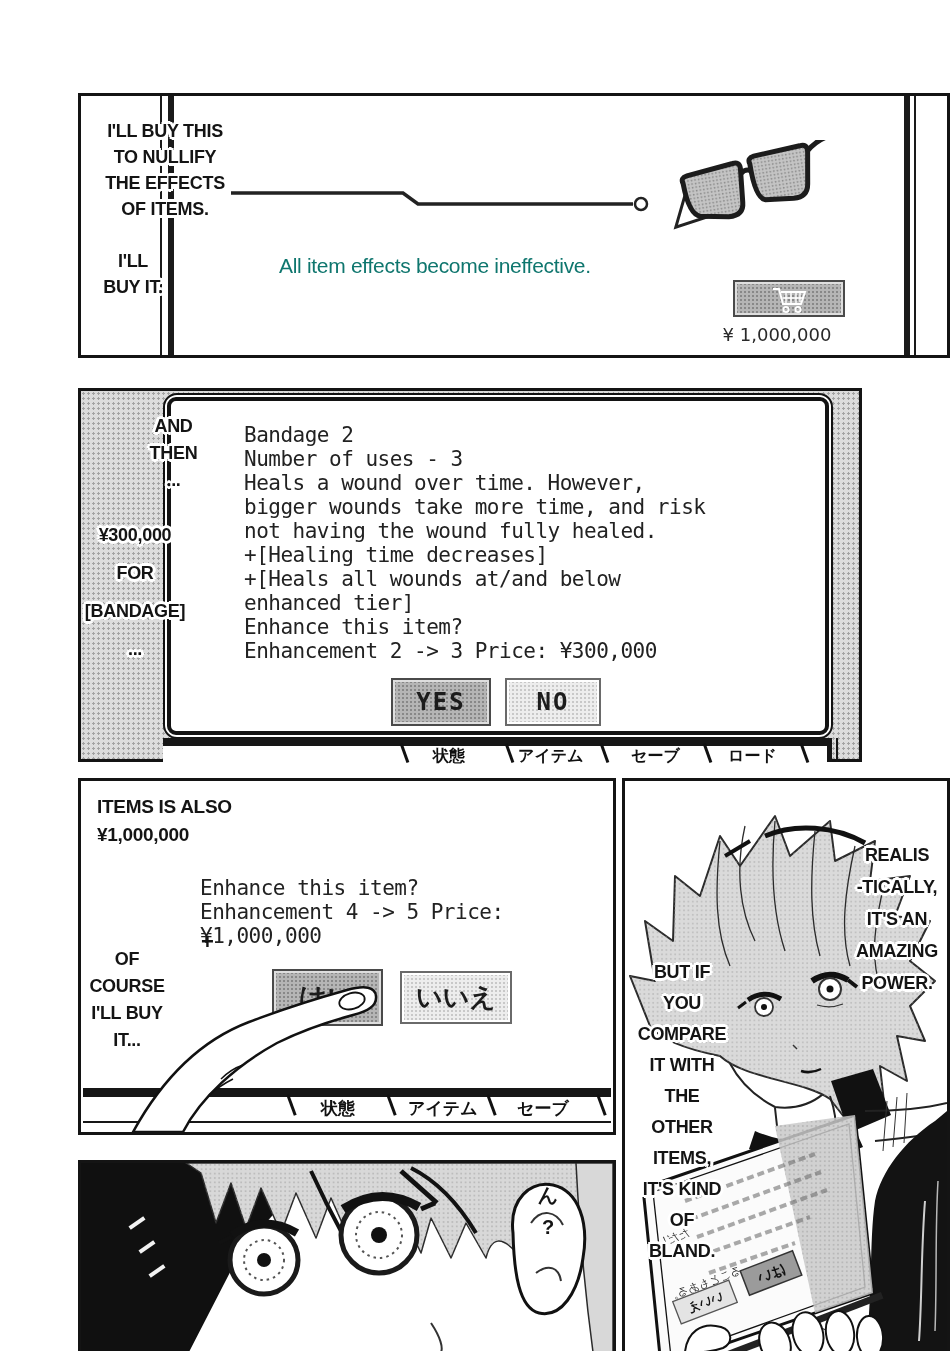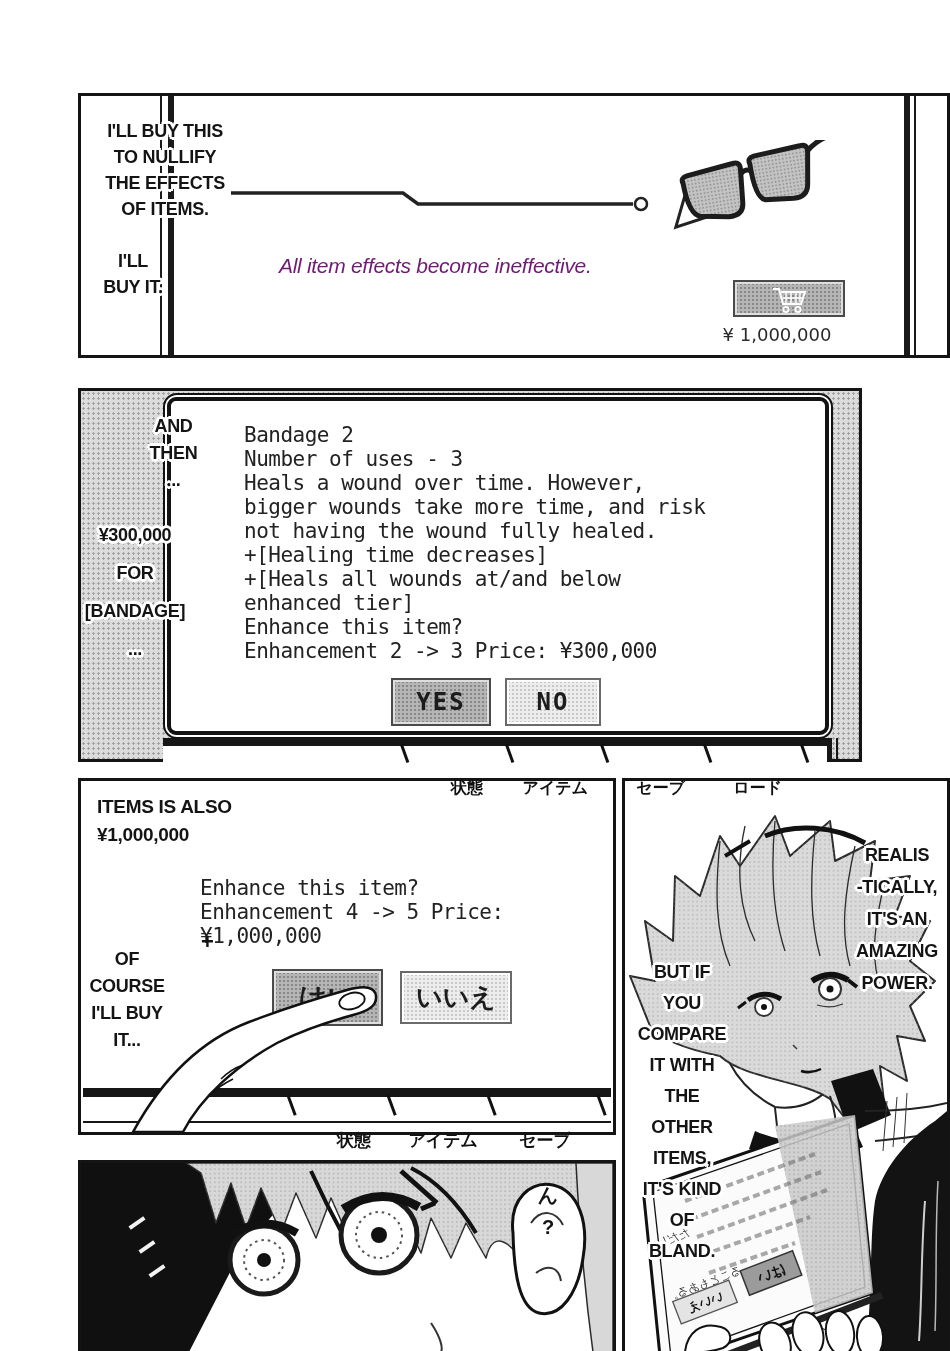--- a/index.html
+++ b/index.html
@@ -15,27 +15,27 @@
   .gametext{position:absolute;font-family:"DejaVu Sans Mono",monospace;color:#222;
             white-space:pre-line;font-size:21px;line-height:24px;letter-spacing:-0.5px;}
   .btn{position:absolute;box-sizing:border-box;display:flex;align-items:center;justify-content:center;
        font-weight:bold;color:#1c1c1c;z-index:3;margin-left:12px;}
   .btn-dark{background-color:#b5b5b5;background-image:radial-gradient(circle,#888 1px,transparent 1.3px);
             background-size:4px 4px;border:2px solid #4a4a4a;box-shadow:inset 0 0 0 2px #dedede;}
   .btn-light{background-color:#ededed;background-image:radial-gradient(circle,#c8c8c8 1px,transparent 1.3px);
              background-size:4px 4px;border:2px solid #6a6a6a;box-shadow:inset 0 0 0 2px #fff;}
   .game-window{position:absolute;border:2px solid #111;border-radius:14px;background:#fff;box-sizing:border-box;}
   .game-window::before{content:"";position:absolute;inset:2px;border:4px solid #131313;border-radius:9px;}
-  .tab-label{position:absolute;font-size:16px;font-weight:bold;color:#111;text-align:right;z-index:4;
-             font-family:Liberation Sans, sans-serif;margin-top:32px;}
+  .tab-label{position:absolute;font-size:16px;font-weight:bold;color:#111;text-align:left;z-index:4;
+             font-family:Liberation Sans, sans-serif;}
   .tab-div{position:absolute;width:3px;background:#111;transform:rotate(-20deg);z-index:4;}
   .vline{position:absolute;top:0;height:100%;background:#1a1a1a;}
   .barline{position:absolute;background:#161616;}
   .title{position:absolute;font-weight:bold;font-size:27px;letter-spacing:1px;color:#111;}
-  .desc{position:absolute;font-style:italic;font-size:21px;color:#701a75;letter-spacing:-0.3px;}
+  .desc{position:absolute;font-size:21px;color:#0f766e;letter-spacing:-0.3px;}
   .price{position:absolute;font-size:18px;color:#2a2a2a;text-align:center;font-family:"DejaVu Sans",sans-serif;}
   .plus{position:absolute;font-size:22px;font-weight:bold;color:#141414;}
   .sfx{position:absolute;font-size:20px;font-weight:bold;color:#141414;white-space:pre-line;text-align:center;line-height:1.6;z-index:5;}
   svg{display:block;}
 </style>
 </head>
 <body>
 
 <div class="page">
 

